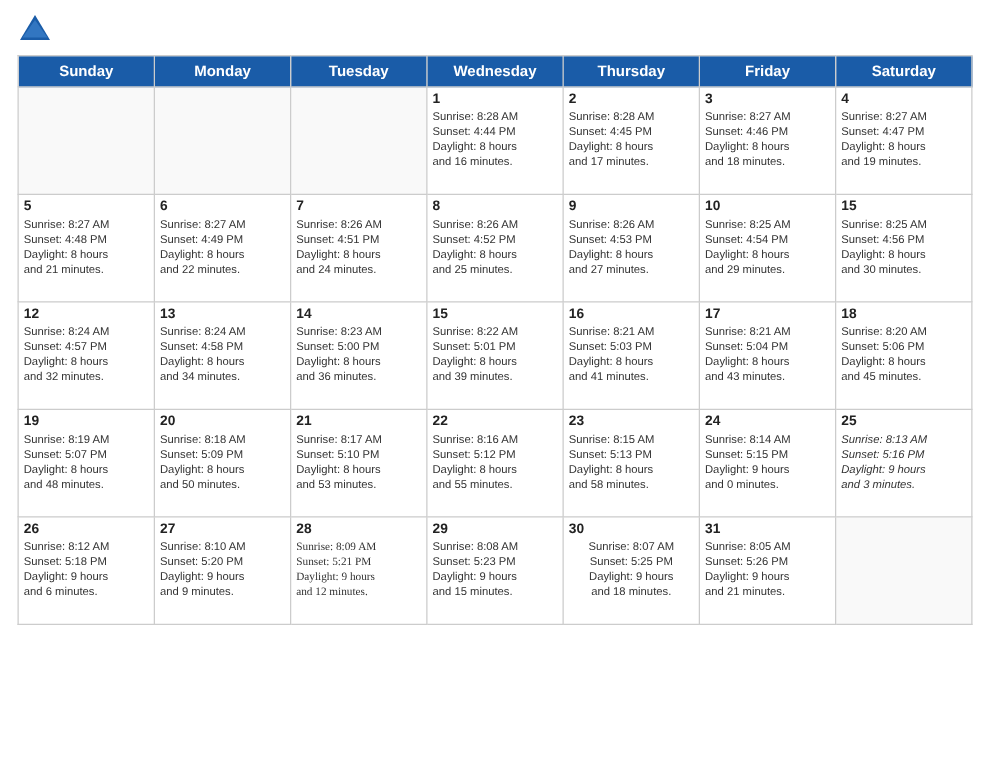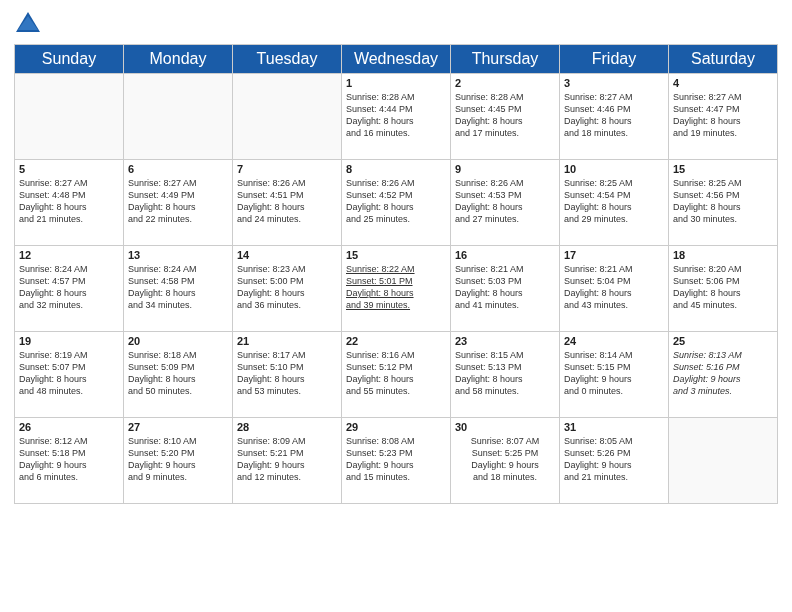--- a/index.html
+++ b/index.html
@@ -59,22 +59,22 @@
       color: #444;
     }
     .calendar {
       width: 100%;
       border-collapse: collapse;
       border: 1px solid #ccc;
     }
     .calendar th {
       background-color: #1a5ca8;
       color: #fff;
-      font-size: 16px;
-      font-weight: normal;
+      font-size: 12px;
+      font-weight: bold;
       text-align: center;
       padding: 5px 3px;
       border: 1px solid #ccc;
     }
     .calendar td {
       width: calc(100% / 7);
       vertical-align: top;
       border: 1px solid #ccc;
       padding: 3px 4px;
       font-size: 9.5px;
@@ -232,21 +232,21 @@
           </td>
           <td>
             <span class="day-number">14</span>
             <div class="day-info" style="white-space: pre-line;">Sunrise: 8:23 AM
 Sunset: 5:00 PM
 Daylight: 8 hours
 and 36 minutes.</div>
           </td>
           <td>
             <span class="day-number">15</span>
-            <div class="day-info" style="white-space: pre-line; text-decoration: underline;">Sunrise: 8:22 AM
+            <div class="day-info" style="white-space: pre-line;">Sunrise: 8:22 AM
 Sunset: 5:01 PM
 Daylight: 8 hours
 and 39 minutes.</div>
           </td>
           <td>
             <span class="day-number">16</span>
             <div class="day-info" style="white-space: pre-line;">Sunrise: 8:21 AM
 Sunset: 5:03 PM
 Daylight: 8 hours
 and 41 minutes.</div>
@@ -327,21 +327,21 @@
           </td>
           <td>
             <span class="day-number">27</span>
             <div class="day-info" style="white-space: pre-line;">Sunrise: 8:10 AM
 Sunset: 5:20 PM
 Daylight: 9 hours
 and 9 minutes.</div>
           </td>
           <td>
             <span class="day-number">28</span>
-            <div class="day-info" style="white-space: pre-line;">Sunrise: 8:09 AM
+            <div class="day-info" style="white-space: pre-line; font-family: Liberation Serif, serif;">Sunrise: 8:09 AM
 Sunset: 5:21 PM
 Daylight: 9 hours
 and 12 minutes.</div>
           </td>
           <td>
             <span class="day-number">29</span>
             <div class="day-info" style="white-space: pre-line;">Sunrise: 8:08 AM
 Sunset: 5:23 PM
 Daylight: 9 hours
 and 15 minutes.</div>

